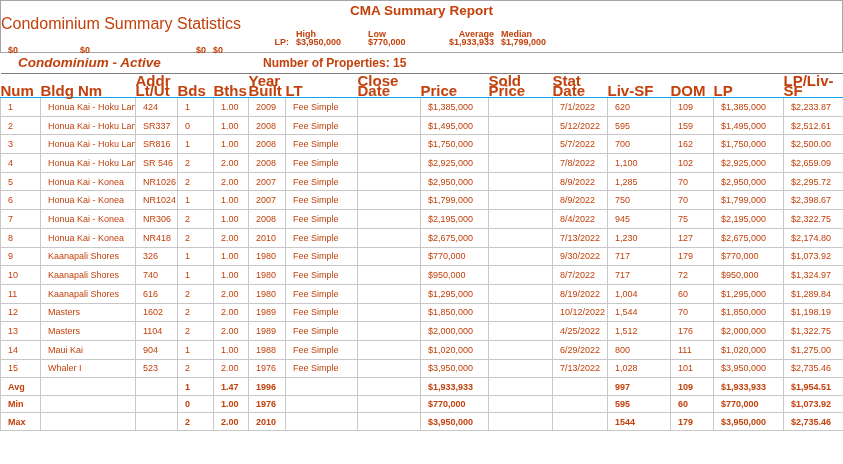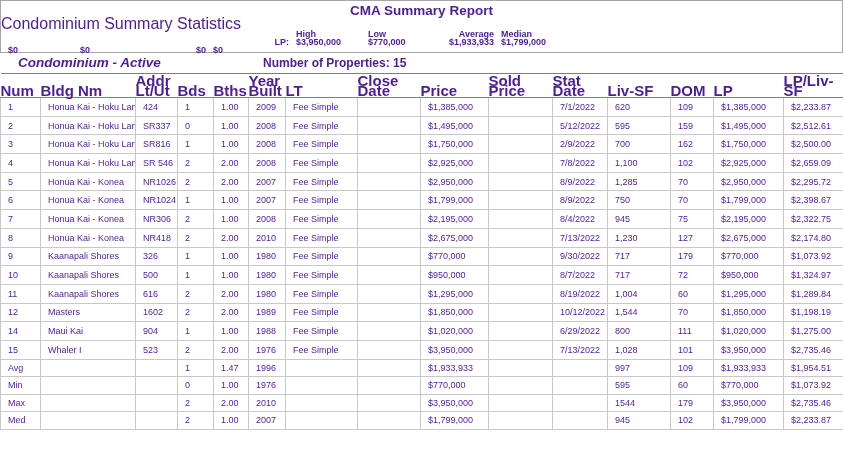--- a/index.html
+++ b/index.html
@@ -1,18 +1,18 @@
 <!DOCTYPE html>
 <html><head>
 <meta charset="utf-8">
 <style>
   * { margin:0; padding:0; box-sizing:border-box; }
   html,body { background:#e8e8e8; }
   .page {
-    width:843px; height:464px; background:#fff; color:#4c1d95;
+    width:843px; height:464px; background:#fff; color:#c2410c;
     font-family:"Liberation Sans", sans-serif; overflow:hidden;
     position:relative; margin:0 auto;
   }
   
   .stats-box { height:53px; border:1px solid #a6a6a6; padding-top:3px; }
   .report-title { text-align:center; font-size:13.5px; font-weight:bold; line-height:14px; }
   .report-subtitle { text-align:left; font-size:16px; font-weight:normal; line-height:12px; }
   .stats-grid { font-size:9px; font-weight:bold; }
   .stats-row { display:flex; height:8px; line-height:8px; align-items:center; }
   .stats-label { width:288px; text-align:right; }
@@ -29,21 +29,21 @@
   table { border-collapse:collapse; table-layout:fixed; width:843px; font-size:9px; }
   thead th {
     font-size:15px; font-weight:bold; text-align:left; vertical-align:bottom;
     border-top:1px solid #7d7d7d; border-bottom:1px solid #0ea5e9;
     padding:2px 0 2px; line-height:9.5px; white-space:pre-line;
   }
   tbody td {
     border:1px solid #c8c8c8; padding:0 2px 0 7px; vertical-align:middle;
     white-space:nowrap; overflow:hidden; height:18.7px;
   }
-  tbody.summary td { font-weight:normal; height:17.5px; }
+  tbody.summary td { font-weight:bold; height:17.5px; }
 </style>
 </head>
 <body>
 
 <div class="page">
 
   <div class="stats-box">
     <div class="report-title">CMA Summary Report</div>
     <div class="report-subtitle">Condominium Summary Statistics</div>
     <div class="stats-grid">
@@ -153,21 +153,21 @@
           <td>3</td>
           <td>Honua Kai - Hoku Lani</td>
           <td>SR816</td>
           <td>1</td>
           <td>1.00</td>
           <td>2008</td>
           <td>Fee Simple</td>
           <td></td>
           <td>$1,750,000</td>
           <td></td>
-          <td>2/9/2022</td>
+          <td>5/7/2022</td>
           <td>700</td>
           <td>162</td>
           <td>$1,750,000</td>
           <td>$2,500.00</td>
         </tr>
         <tr>
           <td>4</td>
           <td>Honua Kai - Hoku Lani</td>
           <td>SR 546</td>
           <td>2</td>
@@ -264,21 +264,21 @@
           <td></td>
           <td>9/30/2022</td>
           <td>717</td>
           <td>179</td>
           <td>$770,000</td>
           <td>$1,073.92</td>
         </tr>
         <tr>
           <td>10</td>
           <td>Kaanapali Shores</td>
-          <td>500</td>
+          <td>740</td>
           <td>1</td>
           <td>1.00</td>
           <td>1980</td>
           <td>Fee Simple</td>
           <td></td>
           <td>$950,000</td>
           <td></td>
           <td>8/7/2022</td>
           <td>717</td>
           <td>72</td>
@@ -313,20 +313,37 @@
           <td></td>
           <td>$1,850,000</td>
           <td></td>
           <td>10/12/2022</td>
           <td>1,544</td>
           <td>70</td>
           <td>$1,850,000</td>
           <td>$1,198.19</td>
         </tr>
         <tr>
+          <td>13</td>
+          <td>Masters</td>
+          <td>1104</td>
+          <td>2</td>
+          <td>2.00</td>
+          <td>1989</td>
+          <td>Fee Simple</td>
+          <td></td>
+          <td>$2,000,000</td>
+          <td></td>
+          <td>4/25/2022</td>
+          <td>1,512</td>
+          <td>176</td>
+          <td>$2,000,000</td>
+          <td>$1,322.75</td>
+        </tr>
+        <tr>
           <td>14</td>
           <td>Maui Kai</td>
           <td>904</td>
           <td>1</td>
           <td>1.00</td>
           <td>1988</td>
           <td>Fee Simple</td>
           <td></td>
           <td>$1,020,000</td>
           <td></td>
@@ -399,33 +416,16 @@
           <td></td>
           <td></td>
           <td>$3,950,000</td>
           <td></td>
           <td></td>
           <td>1544</td>
           <td>179</td>
           <td>$3,950,000</td>
           <td>$2,735.46</td>
         </tr>
-        <tr>
-          <td>Med</td>
-          <td></td>
-          <td></td>
-          <td>2</td>
-          <td>1.00</td>
-          <td>2007</td>
-          <td></td>
-          <td></td>
-          <td>$1,799,000</td>
-          <td></td>
-          <td></td>
-          <td>945</td>
-          <td>102</td>
-          <td>$1,799,000</td>
-          <td>$2,233.87</td>
-        </tr>
       </tbody>
   </table>
 
 </div>
 
 </body></html>

